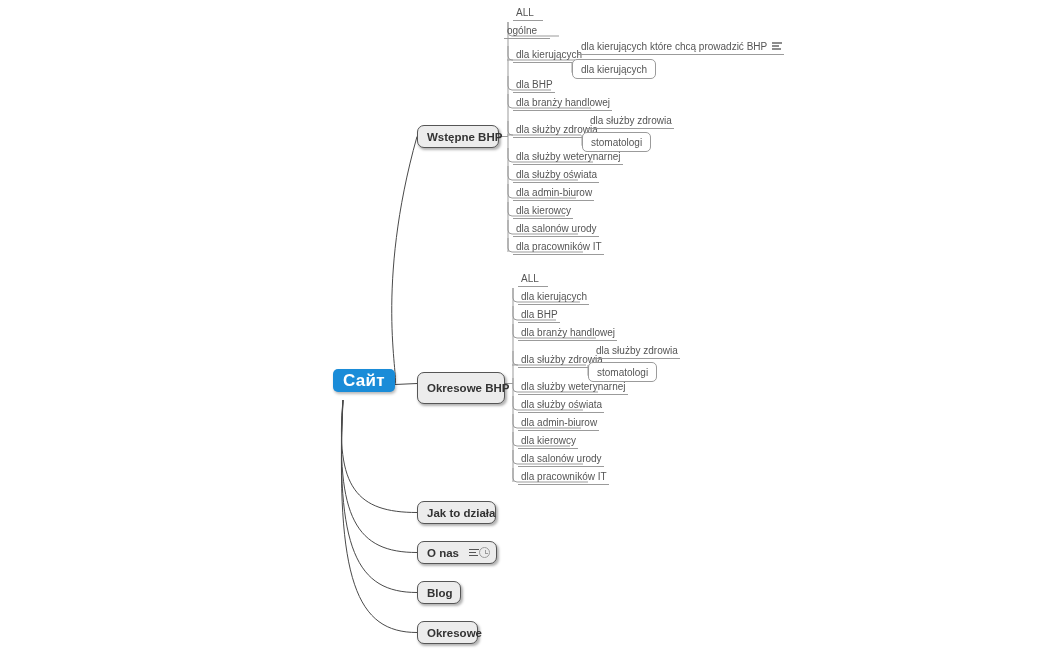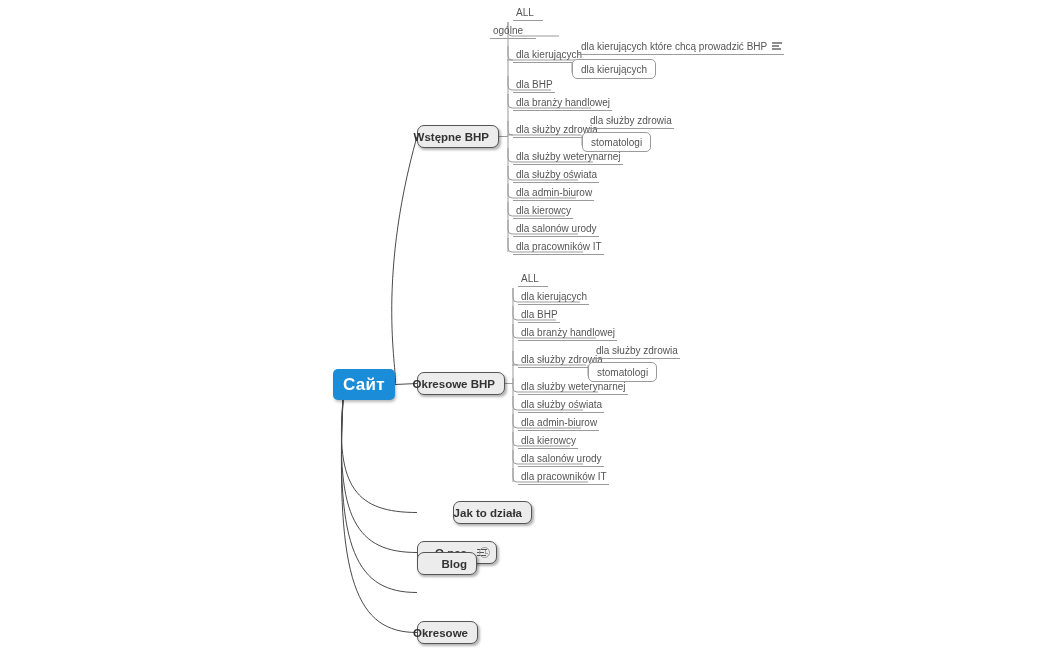--- a/index.html
+++ b/index.html
@@ -43,21 +43,21 @@
   .branch-node {
     position: absolute;
     background: #ececec;
     border: 1px solid #555;
     border-radius: 7px;
     color: #333;
     font-size: 11.5px;
     font-weight: bold;
     display: flex;
     align-items: center;
-    justify-content: flex-end;
+    justify-content: flex-start;
     gap: 5px;
     padding: 8px 9px;
     box-shadow: 1.5px 2px 2.5px rgba(0,0,0,.30);
     white-space: nowrap;
   }
   
   .leaf {
     position: absolute;
     font-size: 10px;
     color: #555;
@@ -153,70 +153,70 @@
       <path d="M 513 414 L 513 424 Q 513 428 517 428 L 581 428" fill="none" stroke="#9b9b9b" stroke-width="1"></path>
       <path d="M 513 432 L 513 442 Q 513 446 517 446 L 570 446" fill="none" stroke="#9b9b9b" stroke-width="1"></path>
       <path d="M 513 450 L 513 460 Q 513 464 517 464 L 583 464" fill="none" stroke="#9b9b9b" stroke-width="1"></path>
       <path d="M 513 468 L 513 478 Q 513 482 517 482 L 588 482" fill="none" stroke="#9b9b9b" stroke-width="1"></path>
       <path d="M 343 400 C 335 487.75 357 512.5 417 512.5" fill="none" stroke="#4a4a4a" stroke-width="1"></path>
       <path d="M 343 400 C 335 518.95 357 552.5 417 552.5" fill="none" stroke="#4a4a4a" stroke-width="1"></path>
       <path d="M 343 400 C 335 550.15 357 592.5 417 592.5" fill="none" stroke="#4a4a4a" stroke-width="1"></path>
       <path d="M 343 400 C 335 581.35 357 632.5 417 632.5" fill="none" stroke="#4a4a4a" stroke-width="1"></path>
     </svg>
   <div id="nodes">
-      <div class="root-node" style="left: 333px; top: 369px; width: 62px; height: 31px;">
+      <div class="root-node" style="left: 333px; top: 369px; width: 62px; height: 23px;">
         <span>Сайт</span>
       </div>
       <div class="branch-node" style="left: 417px; top: 125px; width: 82px; height: 23px;">
         <span>Wstępne BHP</span>
       </div>
       <div class="leaf" style="left: 513px; top: 6px; min-width: 30px;"><span class="lbl">ALL</span></div>
-      <div class="leaf" style="left: 490px; top: 24px; min-width: 46px;"><span class="lbl">ogólne</span></div>
+      <div class="leaf" style="left: 504px; top: 24px; min-width: 46px;"><span class="lbl">ogólne</span></div>
       <div class="leaf" style="left: 513px; top: 48px; min-width: 62px;"><span class="lbl">dla kierujących</span></div>
       <div class="leaf" style="left: 578px; top: 40px; min-width: 135px; text-align: right;"><span class="lbl">dla kierujących które chcą prowadzić BHP</span><span class="note-icon"><i></i><i></i><i></i></span></div>
       <div class="leaf boxed" style="left: 572px; top: 59px; min-width: 60px;"><span class="lbl">dla kierujących</span></div>
       <div class="leaf" style="left: 513px; top: 78px; min-width: 38px;"><span class="lbl">dla BHP</span></div>
       <div class="leaf" style="left: 513px; top: 96px; min-width: 78px;"><span class="lbl">dla branży handlowej</span></div>
       <div class="leaf" style="left: 513px; top: 123px; min-width: 68px;"><span class="lbl">dla służby zdrowia</span></div>
       <div class="leaf" style="left: 587px; top: 114px; min-width: 68px;"><span class="lbl">dla służby zdrowia</span></div>
       <div class="leaf boxed" style="left: 582px; top: 132px; min-width: 52px;"><span class="lbl">stomatologi</span></div>
       <div class="leaf" style="left: 513px; top: 150px; min-width: 80px;"><span class="lbl">dla służby weterynarnej</span></div>
       <div class="leaf" style="left: 513px; top: 168px; min-width: 65px;"><span class="lbl">dla służby oświata</span></div>
       <div class="leaf" style="left: 513px; top: 186px; min-width: 63px;"><span class="lbl">dla admin-biurow</span></div>
       <div class="leaf" style="left: 513px; top: 204px; min-width: 52px;"><span class="lbl">dla kierowcy</span></div>
       <div class="leaf" style="left: 513px; top: 222px; min-width: 65px;"><span class="lbl">dla salonów urody</span></div>
       <div class="leaf" style="left: 513px; top: 240px; min-width: 70px;"><span class="lbl">dla pracowników IT</span></div>
-      <div class="branch-node" style="left: 417px; top: 372px; width: 88px; height: 23px;">
+      <div class="branch-node" style="left: 417px; top: 372px; width: 88px; height: 32px;">
         <span>Okresowe BHP</span>
       </div>
       <div class="leaf" style="left: 518px; top: 272px; min-width: 30px;"><span class="lbl">ALL</span></div>
       <div class="leaf" style="left: 518px; top: 290px; min-width: 62px;"><span class="lbl">dla kierujących</span></div>
       <div class="leaf" style="left: 518px; top: 308px; min-width: 38px;"><span class="lbl">dla BHP</span></div>
       <div class="leaf" style="left: 518px; top: 326px; min-width: 78px;"><span class="lbl">dla branży handlowej</span></div>
       <div class="leaf" style="left: 518px; top: 353px; min-width: 68px;"><span class="lbl">dla służby zdrowia</span></div>
       <div class="leaf" style="left: 593px; top: 344px; min-width: 68px;"><span class="lbl">dla służby zdrowia</span></div>
       <div class="leaf boxed" style="left: 588px; top: 362px; min-width: 52px;"><span class="lbl">stomatologi</span></div>
       <div class="leaf" style="left: 518px; top: 380px; min-width: 80px;"><span class="lbl">dla służby weterynarnej</span></div>
       <div class="leaf" style="left: 518px; top: 398px; min-width: 65px;"><span class="lbl">dla służby oświata</span></div>
       <div class="leaf" style="left: 518px; top: 416px; min-width: 63px;"><span class="lbl">dla admin-biurow</span></div>
       <div class="leaf" style="left: 518px; top: 434px; min-width: 52px;"><span class="lbl">dla kierowcy</span></div>
       <div class="leaf" style="left: 518px; top: 452px; min-width: 65px;"><span class="lbl">dla salonów urody</span></div>
       <div class="leaf" style="left: 518px; top: 470px; min-width: 70px;"><span class="lbl">dla pracowników IT</span></div>
-      <div class="branch-node" style="left: 417px; top: 501px; width: 79px; height: 23px; margin-left: 36px;">
+      <div class="branch-node" style="left: 417px; top: 501px; width: 79px; height: 23px;">
         <span>Jak to działa</span>
       </div>
       <div class="branch-node" style="left: 417px; top: 541px; width: 80px; height: 23px;">
         <span>O nas</span>
         <span class="note-icon dark">
           <i></i>
           <i></i>
           <i></i>
         </span>
       </div>
       <div class="clock-icon" style="left: 479px; top: 547px;"></div>
-      <div class="branch-node" style="left: 417px; top: 552px; width: 60px; height: 23px;">
+      <div class="branch-node" style="left: 417px; top: 581px; width: 44px; height: 23px;">
         <span>Blog</span>
       </div>
       <div class="branch-node" style="left: 417px; top: 621px; width: 61px; height: 23px;">
         <span>Okresowe</span>
       </div>
     </div>
 </div>
 
 </body></html>

